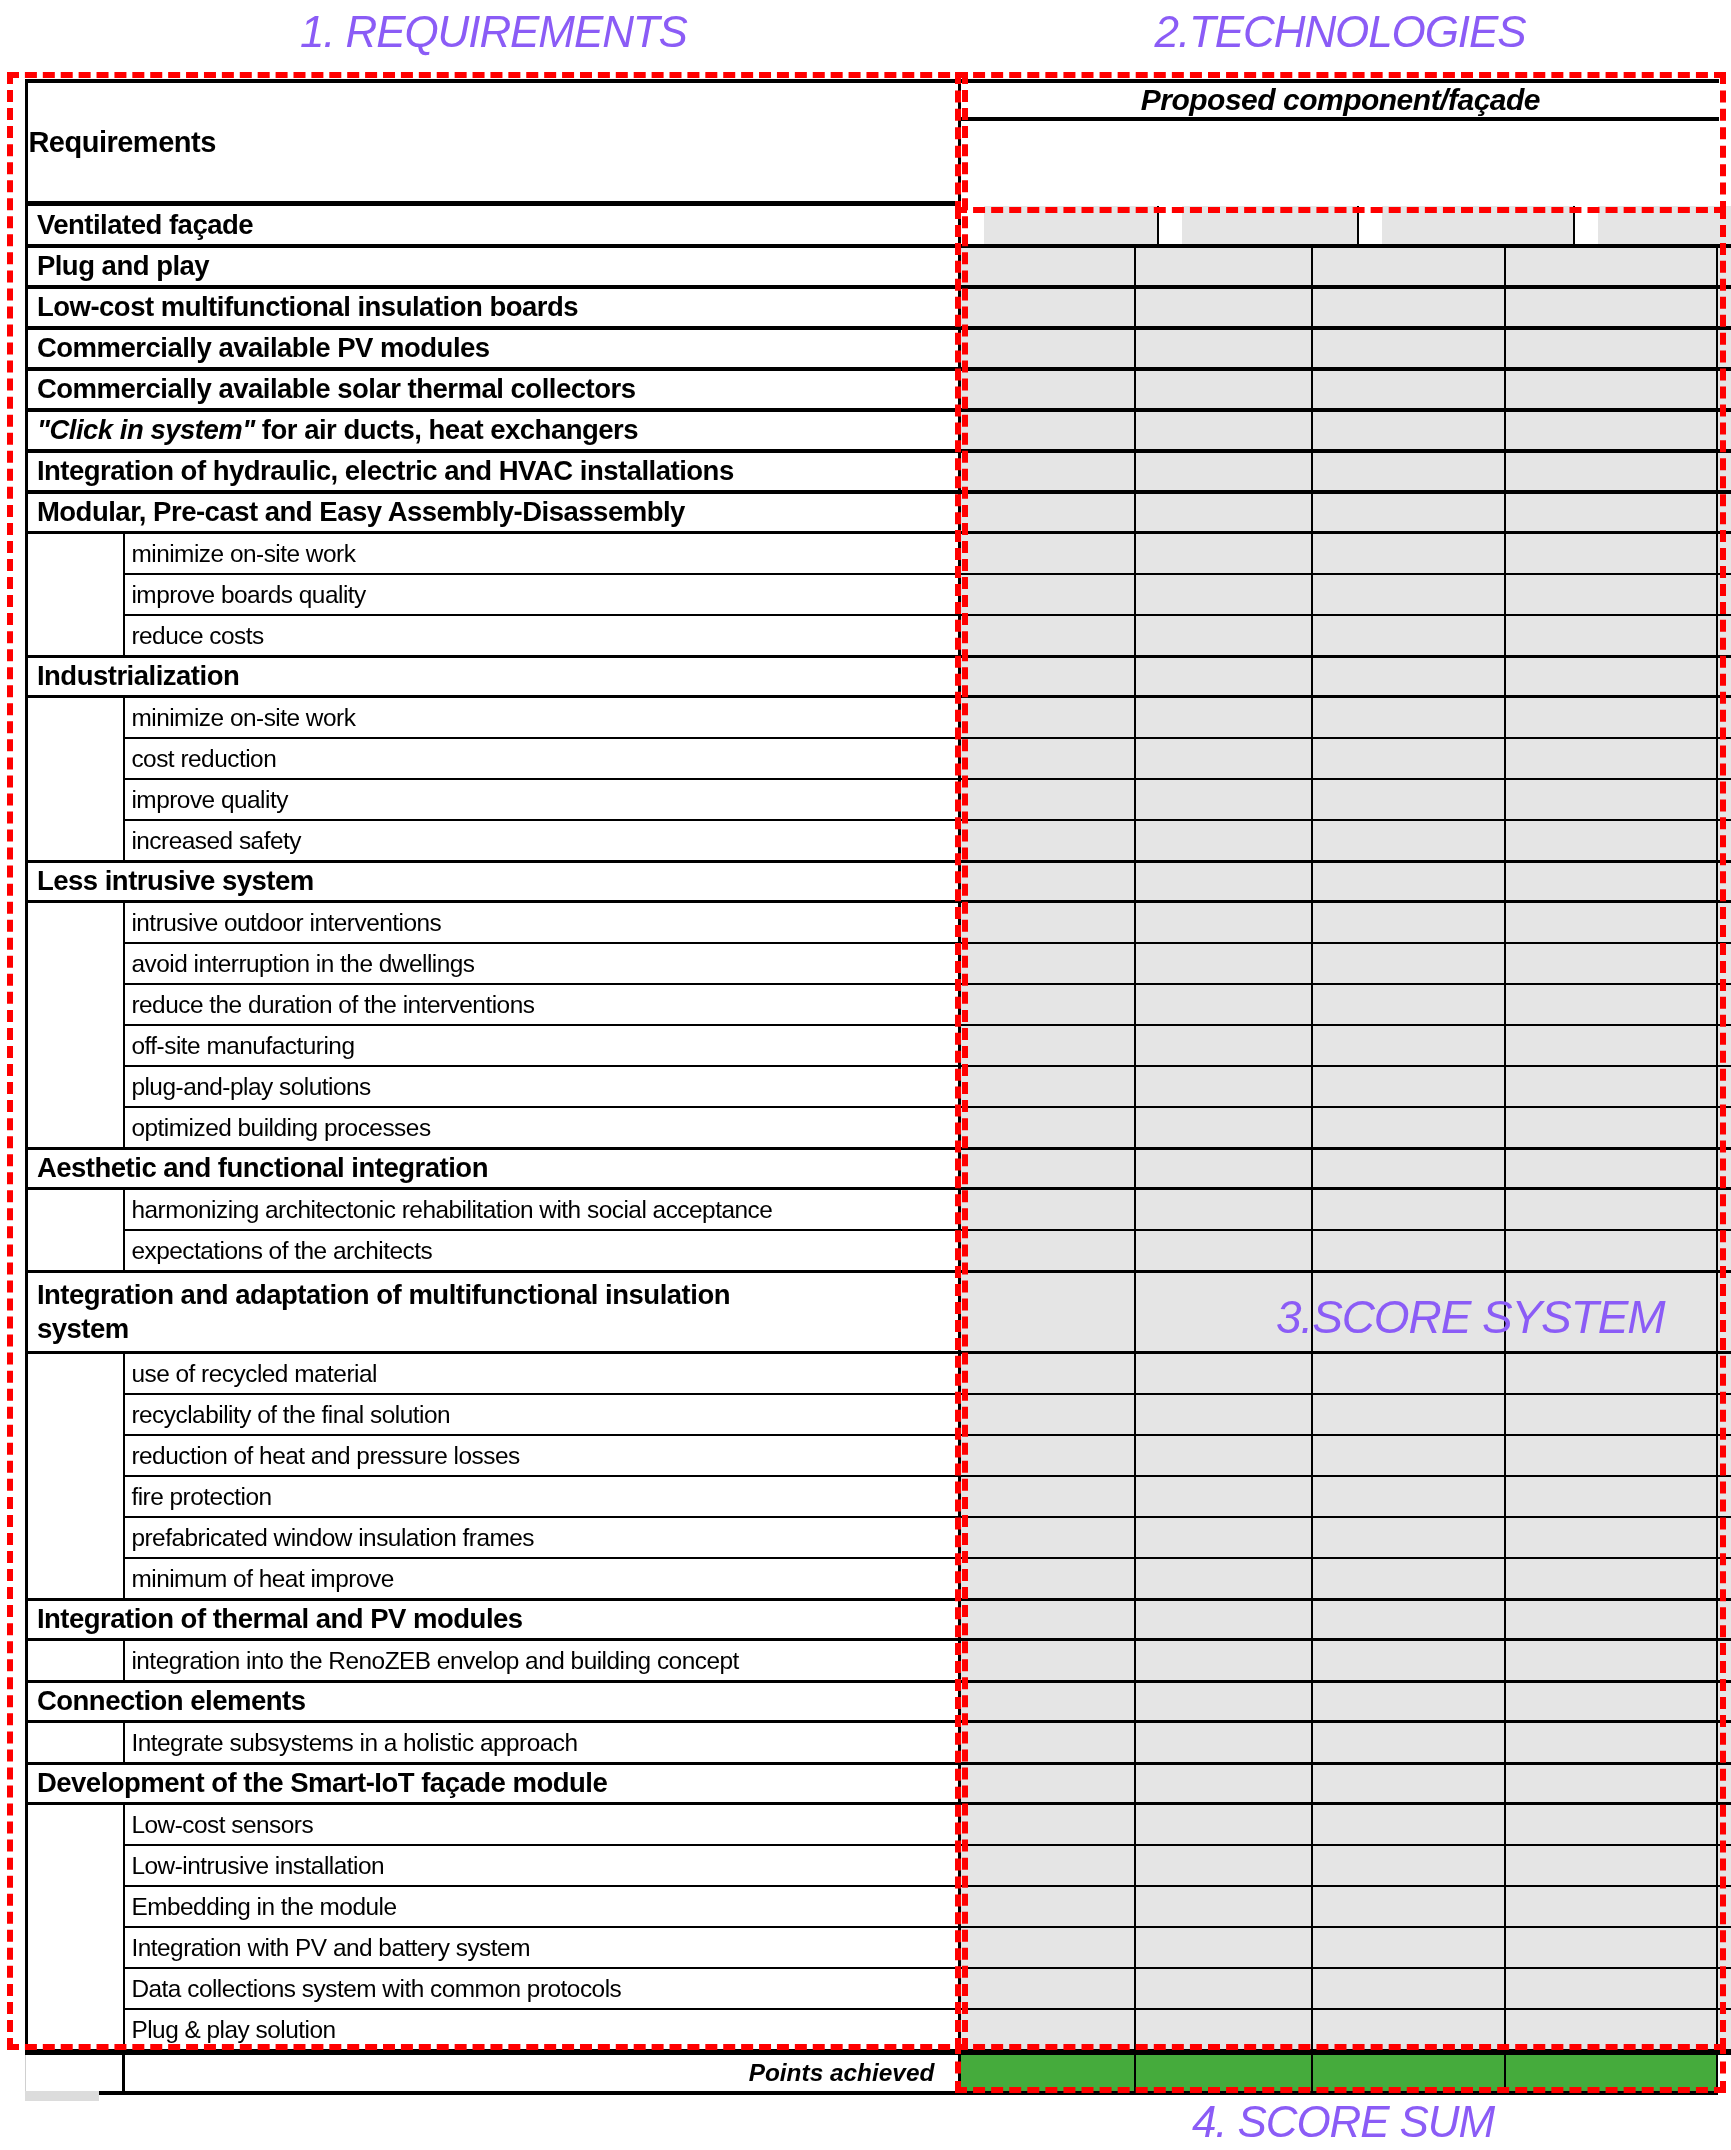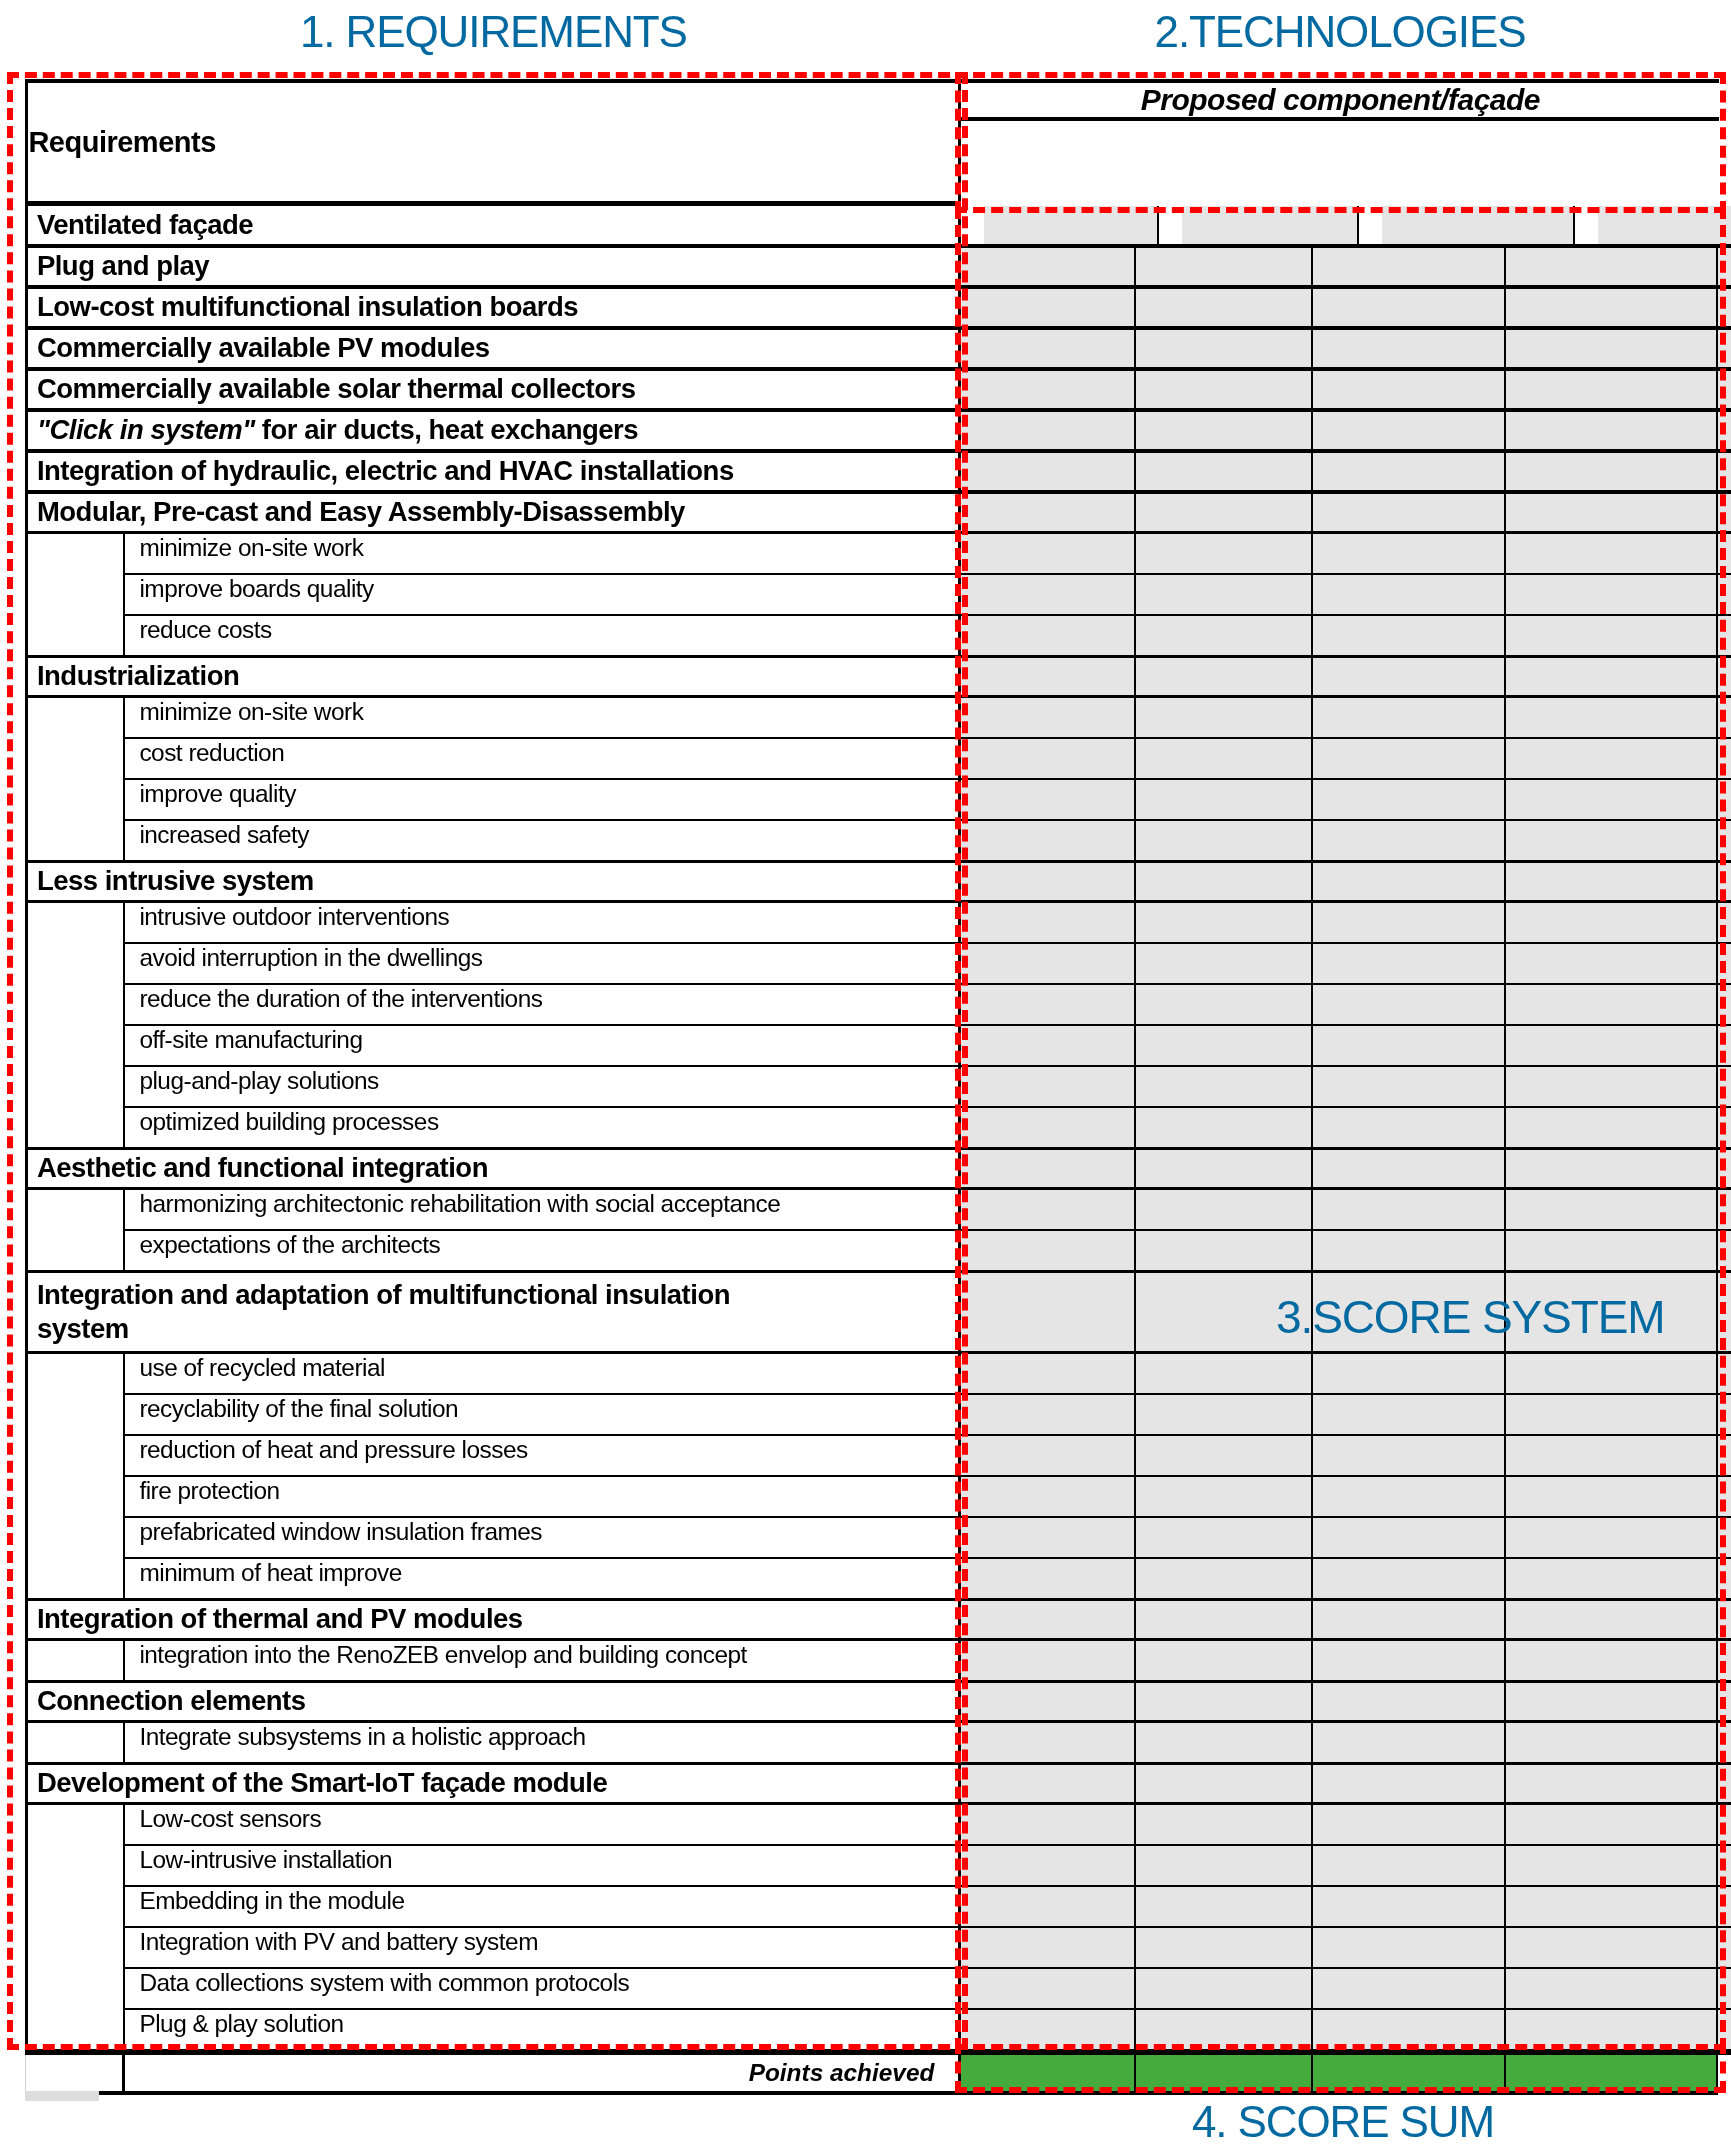--- a/index.html
+++ b/index.html
@@ -3,22 +3,22 @@
 <meta charset="utf-8">
 <style>
   html,body{margin:0;padding:0;}
   body{
     width:1731px;height:2151px;position:relative;background:#fff;
     font-family:"Liberation Sans","DejaVu Sans",sans-serif;color:#000;
     overflow:hidden;
   }
   *{box-sizing:border-box;}
   .red-title{
-    position:absolute;color:#0369a1;font-size:44px;line-height:1.05;
-    letter-spacing:-1.1px;white-space:nowrap;text-align:center;
+    position:absolute;color:#8b5cf6;font-size:44px;line-height:1.05;
+    letter-spacing:-1.1px;white-space:nowrap;text-align:center;font-style:italic;
   }
   
   #sheet{position:absolute;left:25.4px;top:79px;width:1706px;}
   
   #header{display:flex;width:1706px;height:127px;}
   #req-header-cell{
     flex:none;width:936px;height:127px;background:#fff;
     border-left:3.2px solid #000;border-right:3.7px solid #000;
     border-top:4.2px solid #000;border-bottom:5.3px solid #000;
     display:flex;align-items:center;
@@ -58,21 +58,21 @@
   .group{display:flex;width:1706px;border-bottom:2.1px solid #000;}
   .indent{
     flex:none;width:100px;background:#fff;
     border-left:3.2px solid #000;border-right:2.6px solid #000;
   }
   .subcol{flex:none;width:1606px;display:flex;flex-direction:column;}
   .srow{display:flex;width:1606px;height:41px;border-bottom:2.1px solid #000;}
   .srow:last-child{height:39px;border-bottom:none;}
   .sub-label{
     flex:none;width:836px;background:#fff;border-right:3.7px solid #000;
-    display:flex;padding-left:14px;
+    display:flex;align-items:center;padding-left:6px;
     font-size:24.4px;letter-spacing:-0.5px;
   }
   .score{background:#E5E5E5;border-right:2.6px solid #000;}
   .sliver.gray{background:#E5E5E5;}
   
   #points-row{display:flex;width:1706px;height:44px;border-top:4.2px solid #000;}
   #points-indent{
     flex:none;width:100px;background:#fff;border-left:1.1px solid #D0D0D0;
     border-right:3.2px solid #000;border-bottom:4.2px solid #000;
   }

